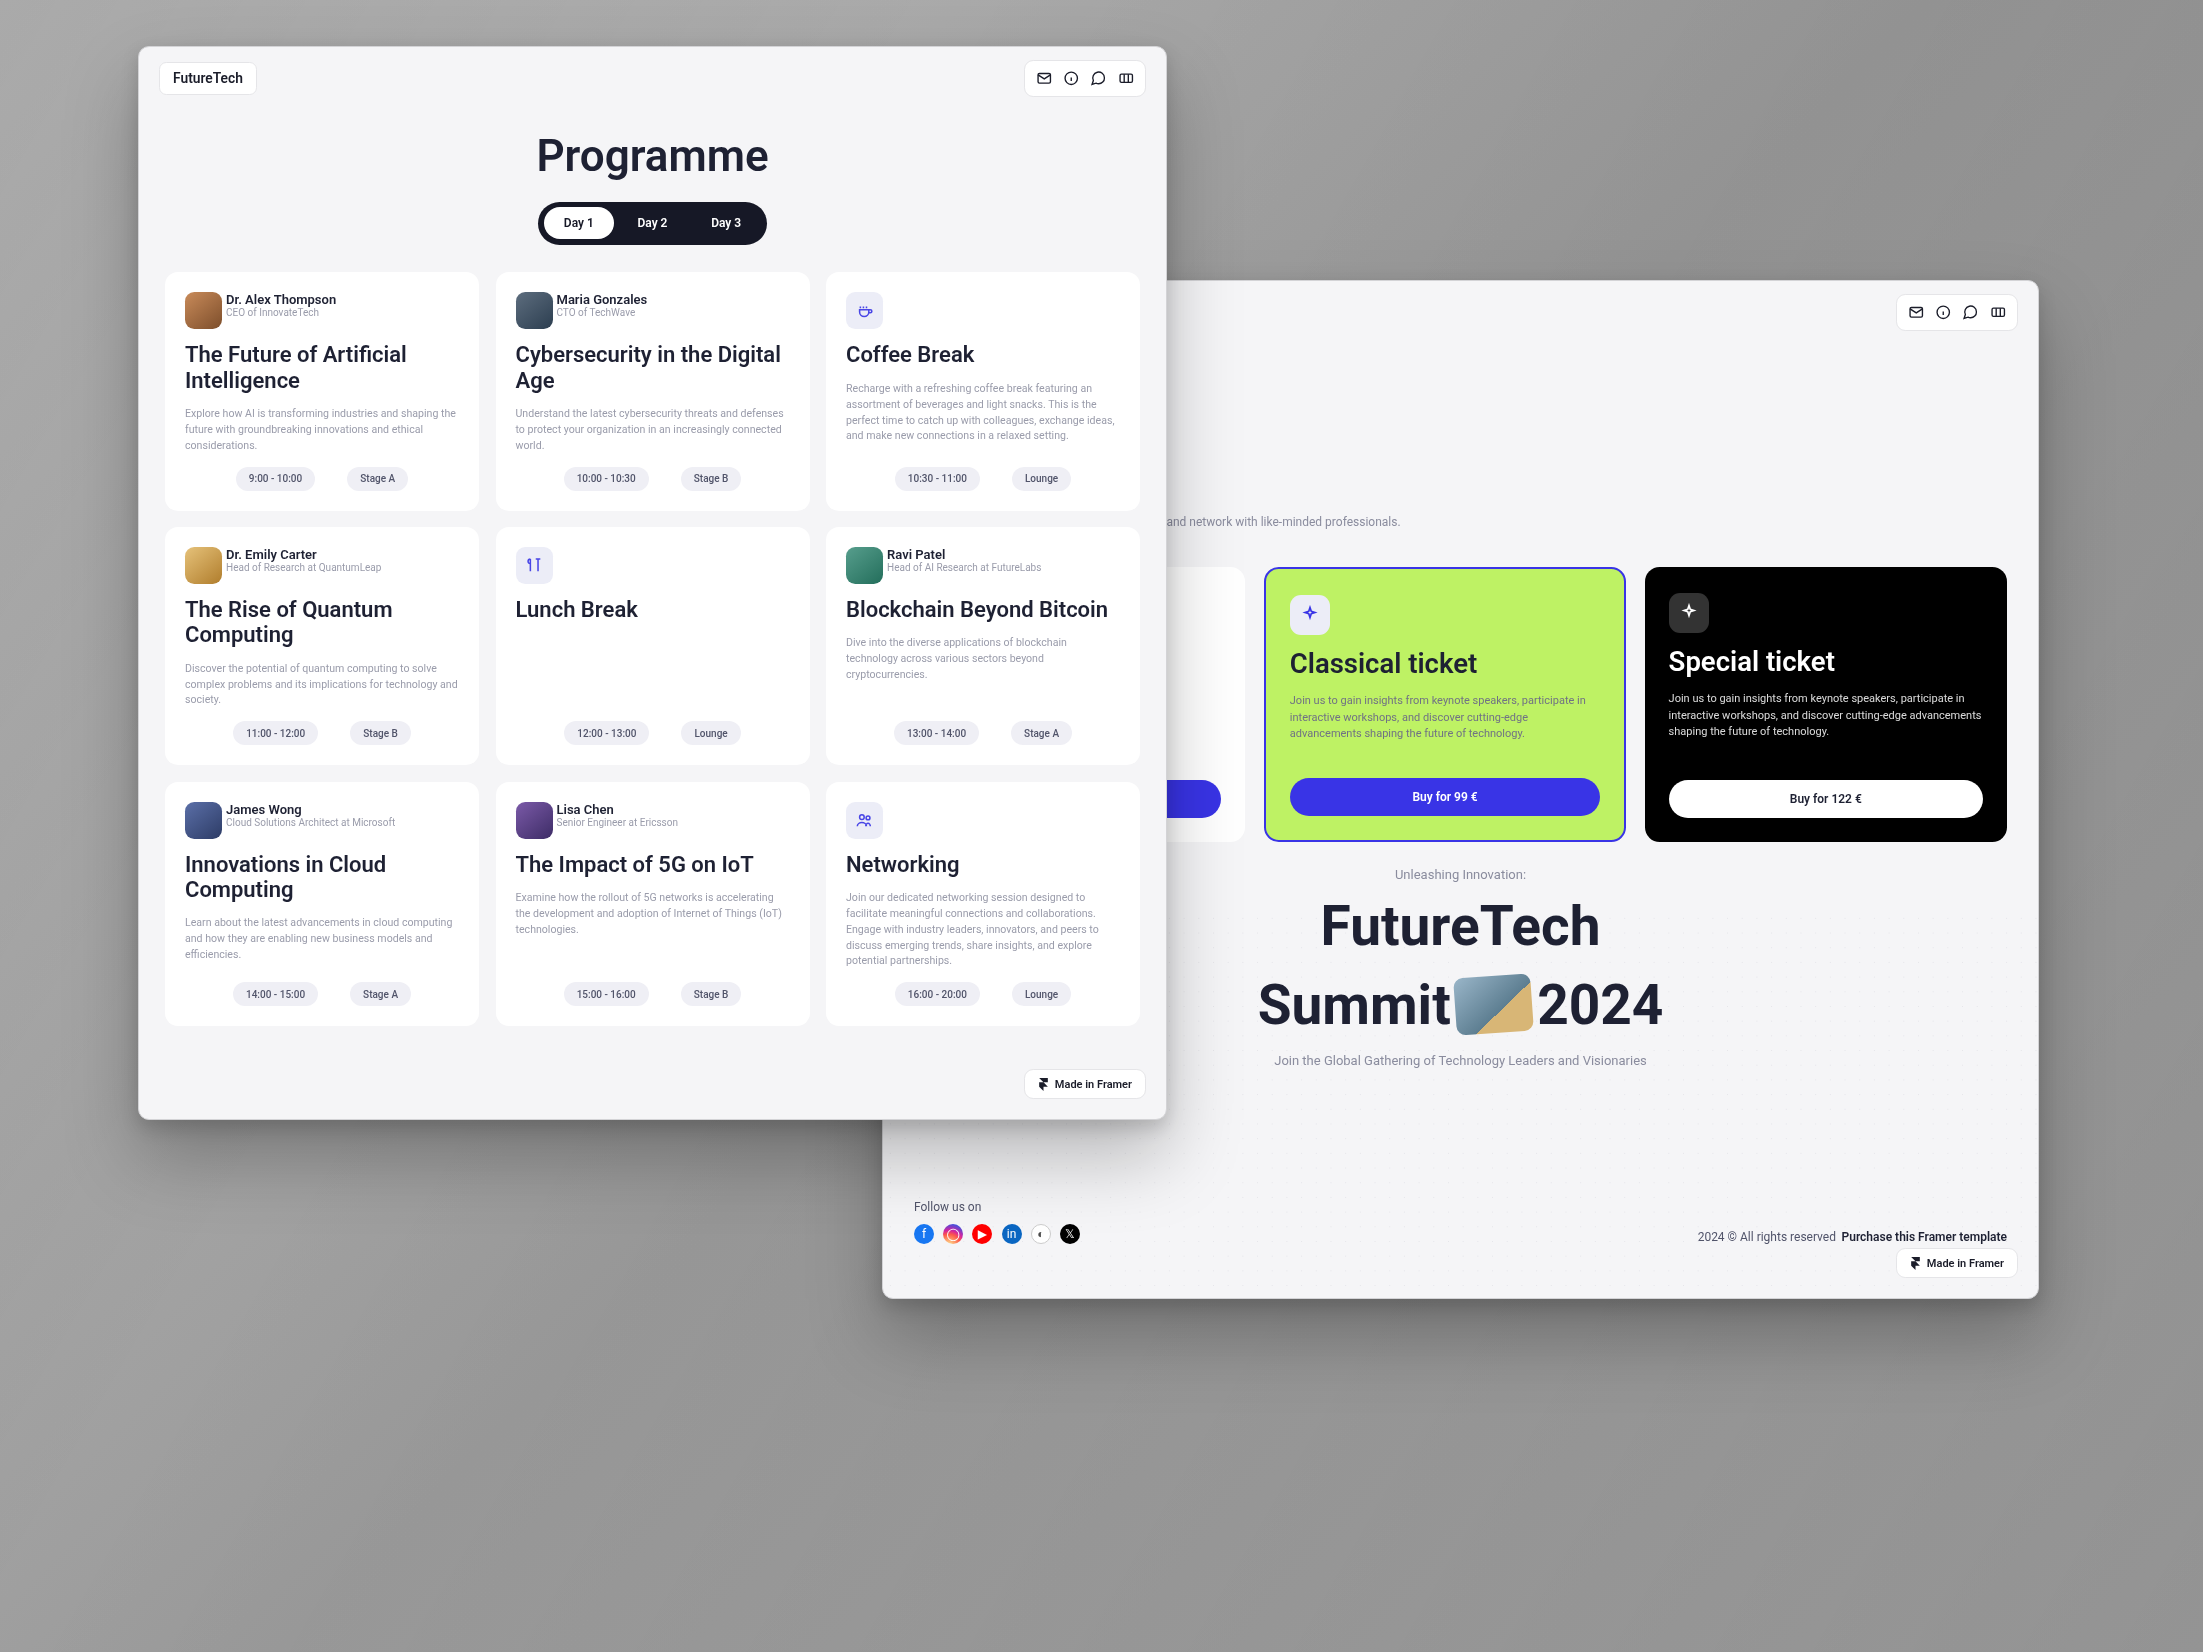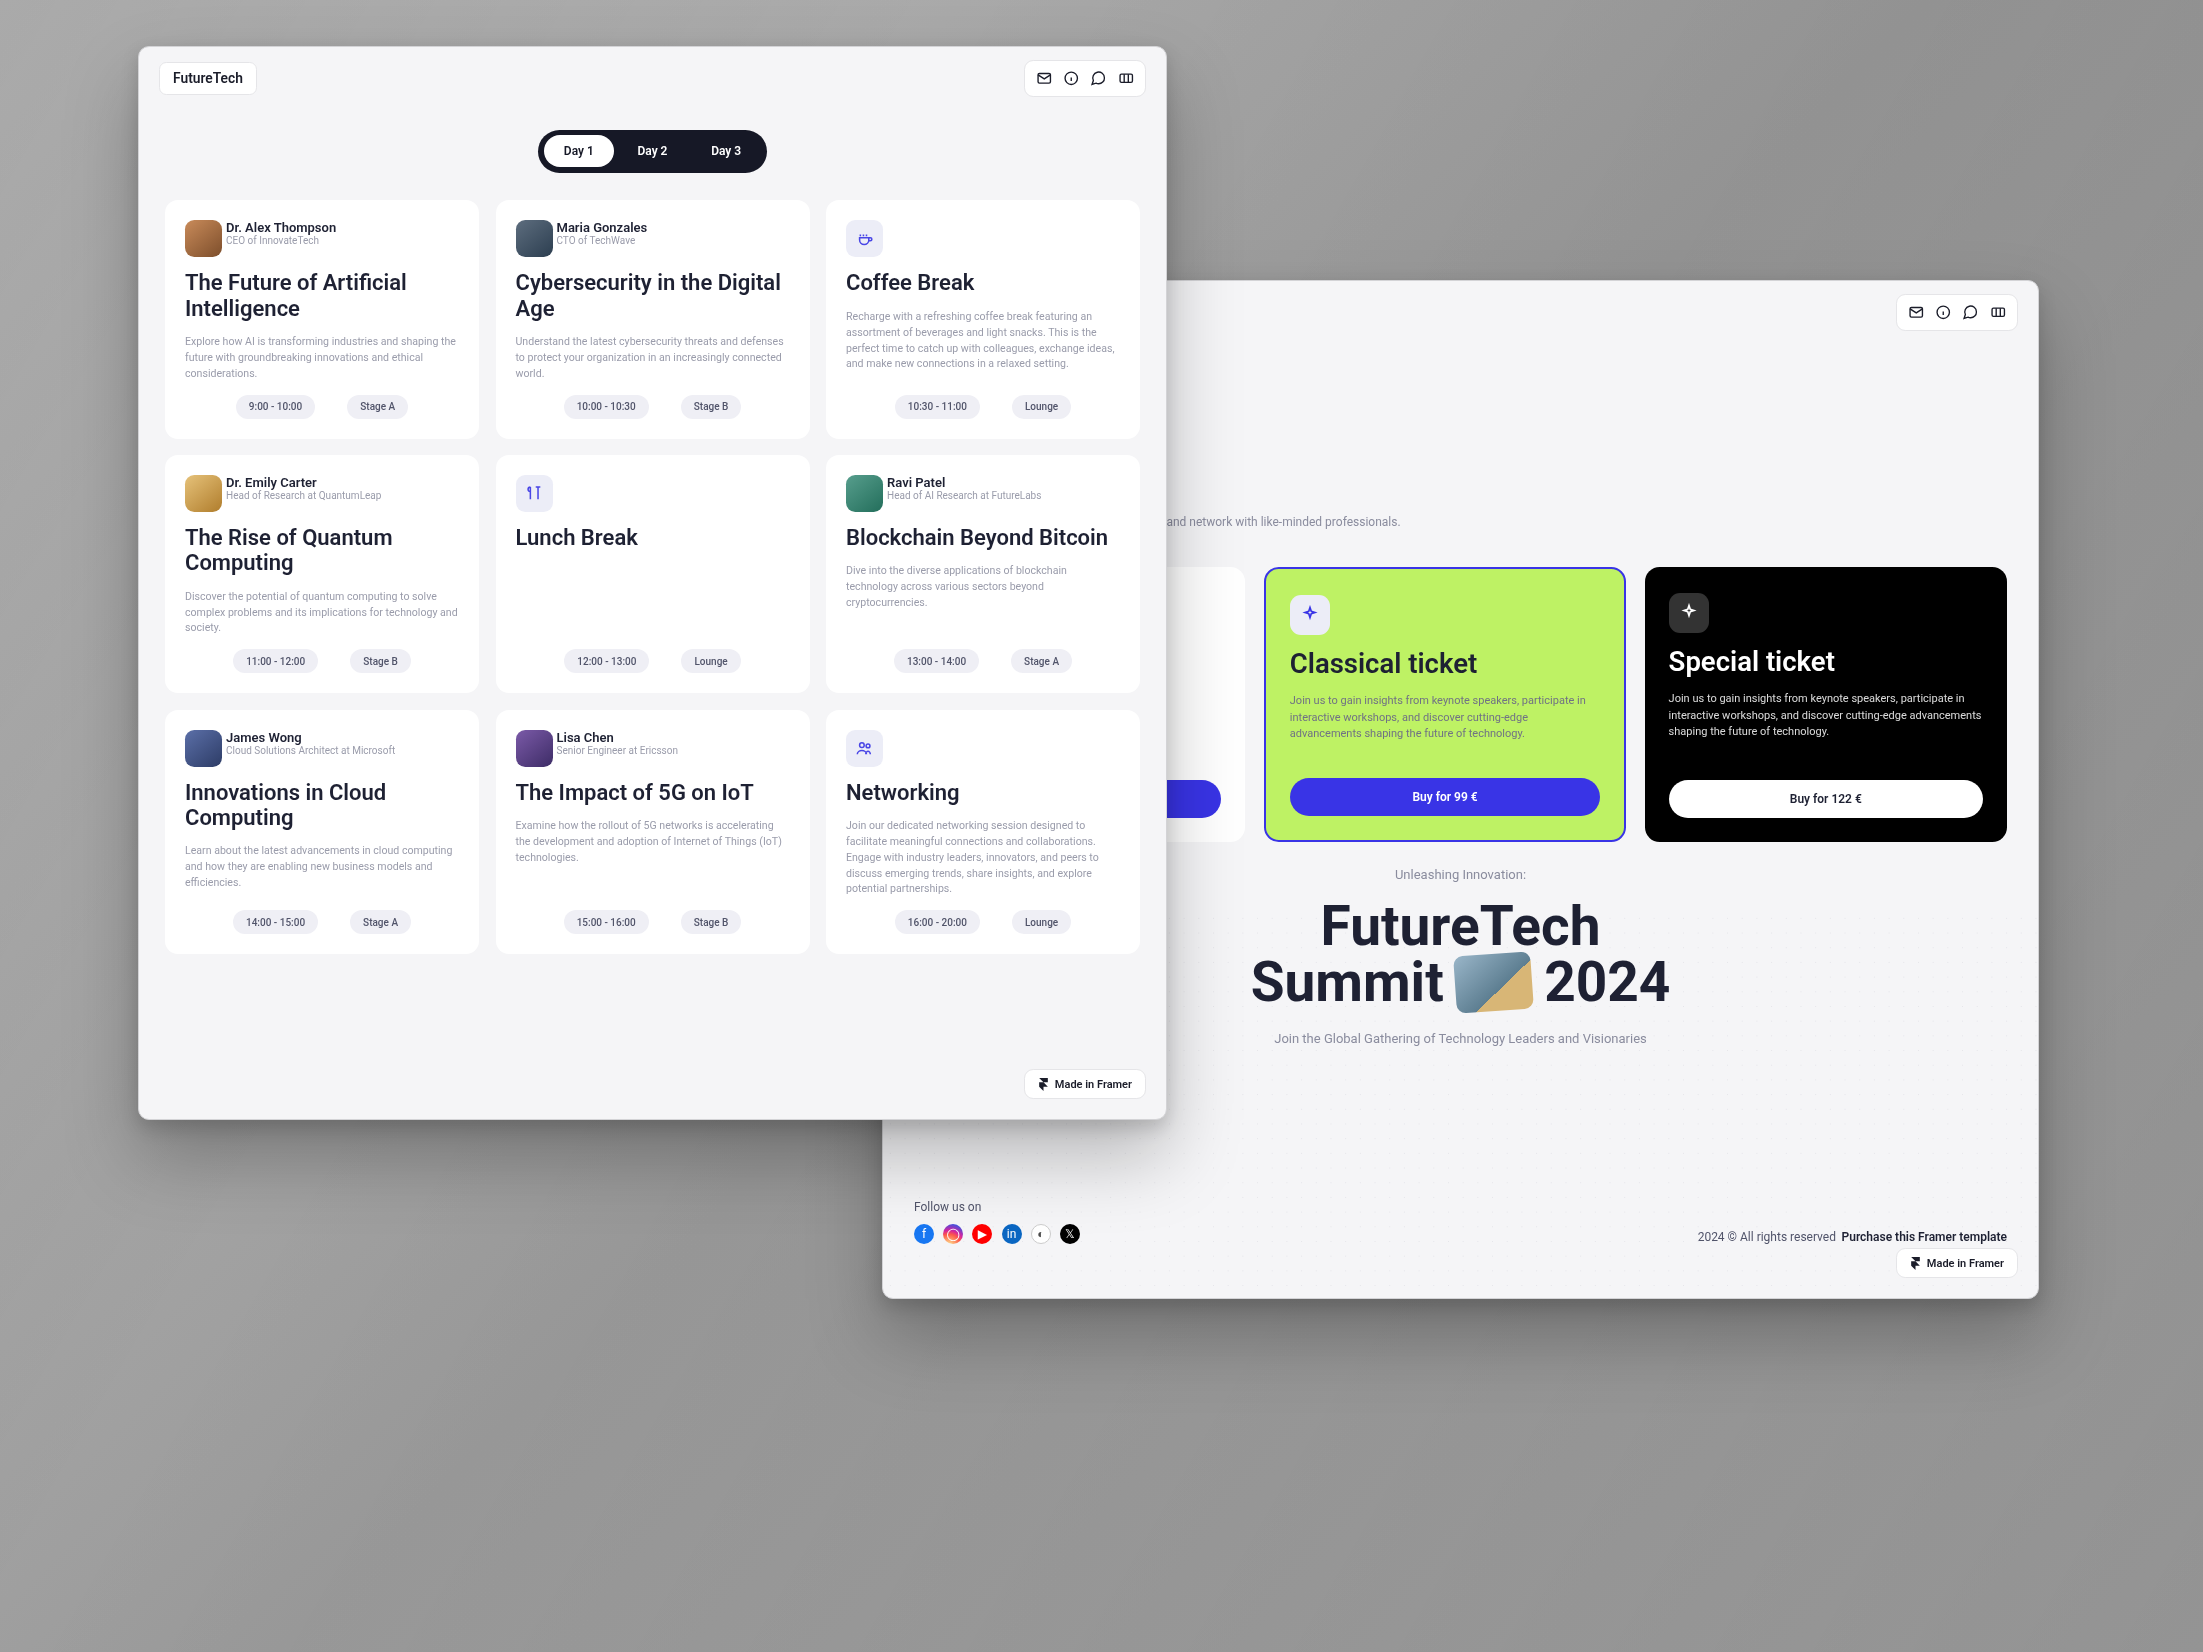--- a/index.html
+++ b/index.html
@@ -107,21 +107,21 @@
     font-size:12px; font-weight:600; cursor:pointer;
   }
   .tix.basic .tix-btn{background:#3934e6;color:#fff}
   .tix.classical .tix-btn{background:#3934e6;color:#fff}
   .tix.special .tix-btn{background:#fff;color:#1e2133}
 
   .footer-block { position:absolute; left:0; right:0; bottom:0; top:523px; }
   .footer-hero { text-align:center; }
   .fh-tag { font-size:13px; color:#8a8c9e; margin-bottom:16.5px; }
   .fh-title { font-size:55px; font-weight:700; color:#1e2133; line-height:1.02; display:flex; flex-direction:column; align-items:center; }
-  .fh-line2 { display:flex; align-items:flex-start; gap:8px; }
+  .fh-line2 { display:flex; align-items:center; gap:1px;margin-top:22px; }
   .fh-img { width:77px; height:57px; border-radius:9.2px; background:linear-gradient(140deg,#9ab6c9,#5d7e91 60%,#d8b676 60%); transform:rotate(-4deg); margin:0 3.7px; }
   .fh-sub { font-size:13px; color:#8a8c9e; margin-top:20px; }
 
   .footer-bar {
     position:absolute; left:31px; right:31px; bottom:62px;
     display:flex; justify-content:space-between; align-items:flex-end;
   }
   .follow { display:flex; flex-direction:column; gap:9.2px; }
   .follow-label{font-size:12px;color:#51546a}
   .socials{display:flex;gap:9.2px}
@@ -281,20 +281,21 @@
       <span class="hicon">
           <svg viewBox="0 0 24 24">
             <rect x="3" y="6" width="18" height="12" rx="2"></rect>
             <path d="M9 6v12M15 6v12"></path>
           </svg>
         </span>
     </div>
   </div>
 
   <div class="w1-body">
+    <h1 class="w1-title">Programme</h1>
     <div class="day-tabs">
       <div class="day-tab active">Day 1</div>
       <div class="day-tab">Day 2</div>
       <div class="day-tab">Day 3</div>
     </div>
 
     <div class="cards" id="cards-grid">
         <div class="card">
           <div class="spk">
       <div class="avatar "></div>

